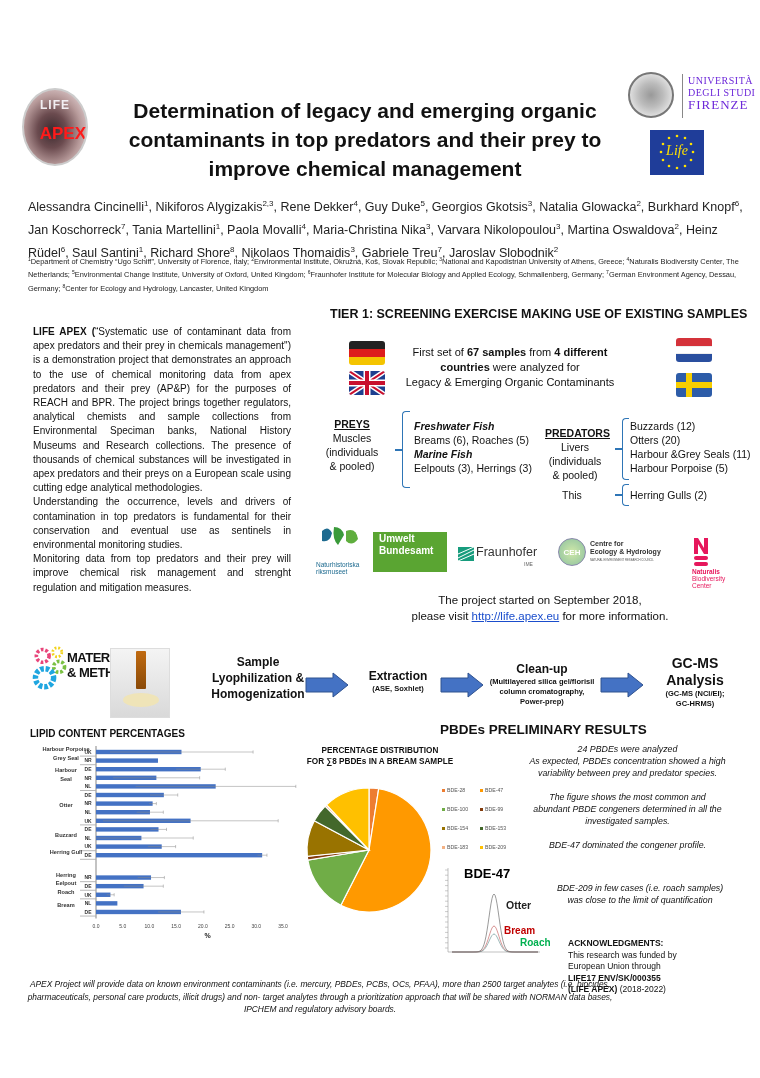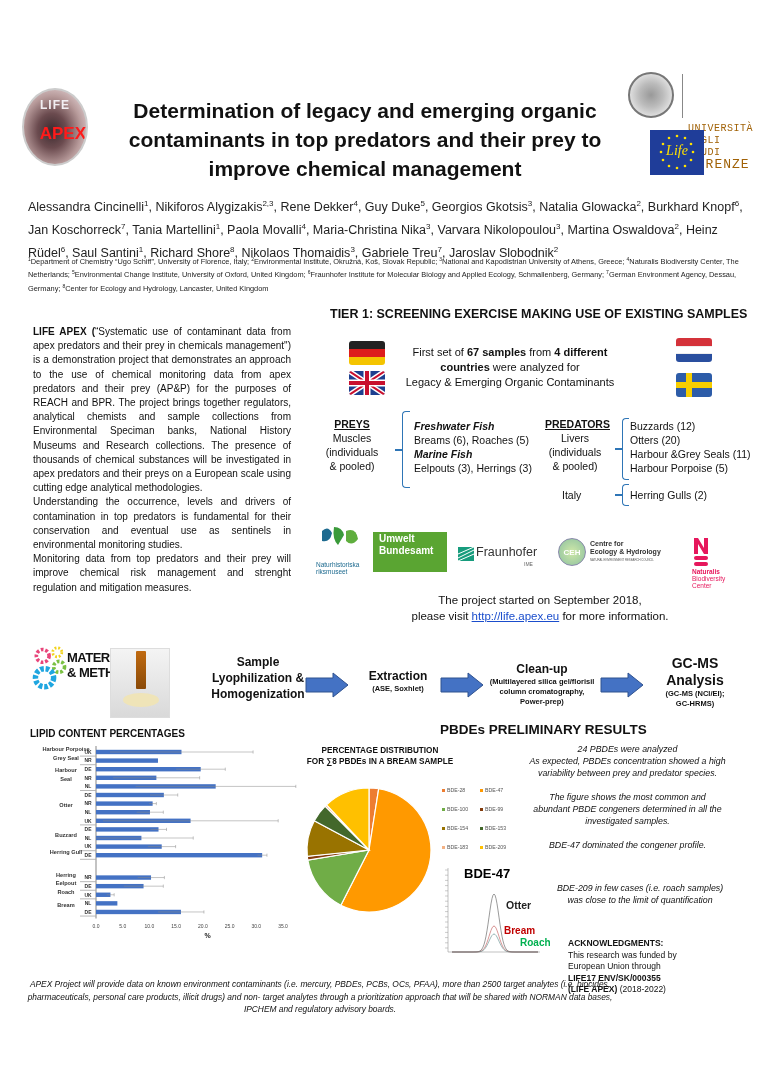--- a/index.html
+++ b/index.html
@@ -10,21 +10,21 @@
   
   #logo-apex { left: 22px; top: 88px; width: 66px; height: 78px; border-radius: 50%;
     background: radial-gradient(ellipse at 45% 55%, #3a2a2e 0%, #6b4b4f 30%, #b79a9a 60%, #d8c4c6 80%, #eee 100%);
     border: 2px solid #ccc; overflow: hidden; }
   #logo-apex .life { position: absolute; top: 8px; width: 100%; text-align: center; font-size: 12px; color: #f2eef2; font-weight: bold; letter-spacing: 1px; }
   #logo-apex .apex { position: absolute; top: 34px; width: 100%; text-align: right; font-size: 17px; color: #ff1a1a; font-weight: bold; }
   #title { left: 110px; top: 96px; width: 510px; text-align: center; font-size: 21px; font-weight: bold; line-height: 29px; font-family: "Liberation Sans", sans-serif; }
   #unifi { left: 628px; top: 72px; width: 130px; height: 56px; }
   #unifi .seal { position: absolute; left: 0; top: 0; width: 46px; height: 46px; border-radius: 50%; border: 2px solid #777; background: radial-gradient(circle, #999 0%, #bbb 40%, #ddd 70%, #f5f5f5 100%); }
   #unifi .bar { position: absolute; left: 54px; top: 2px; width: 1px; height: 44px; background: #888; }
-  #unifi .txt { position: absolute; left: 60px; top: 3px; font-family: Liberation Mono, monospace; color: #a16207; line-height: 12px; margin-top: 48px; }
+  #unifi .txt { position: absolute; left: 60px; top: 3px; font-family: Liberation Serif, serif; color: #6d28d9; line-height: 12px; }
   #unifi .t1 { font-size: 10px; letter-spacing: 0.5px; }
   #unifi .t3 { font-size: 13px; letter-spacing: 1px; }
   #eu-life { left: 650px; top: 130px; width: 54px; height: 45px; background: #1f3d99; }
   #eu-life .lt { position: absolute; left: 0; top: 13px; width: 100%; text-align: center; color: #ffe100; font-style: italic; font-family: "Liberation Serif", serif; font-size: 14px; }
   #eu-life .stars { position: absolute; left: 0; top: 0; width: 100%; height: 100%; }
 
   #authors { left: 28px; top: 194px; width: 720px; font-size: 12.5px; line-height: 19px; color: #222; }
   #authors sup { font-size: 8px; }
   #affil { left: 28px; top: 254px; width: 720px; font-size: 7.4px; line-height: 11px; color: #222; }
   #affil sup { font-size: 5px; }
@@ -160,35 +160,35 @@
 </div>
 <div class="brace" style="left:402px;top:411px;width:8px;height:77px;"></div>
 <div class="brace-tip" style="left:395px;top:449px;"></div>
 <div class="grp" style="left:414px;top:419px;width:130px;">
   <div style="font-weight:bold;font-style:italic">Freshwater Fish</div>
   <div>Breams (6), Roaches (5)</div>
   <div style="font-weight:bold;font-style:italic">Marine Fish</div>
   <div>Eelpouts (3), Herrings (3)</div>
 </div>
 
-<div class="grp" style="left:545px;top:417px;width:60px;text-align:center;">
+<div class="grp" style="left:545px;top:426px;width:60px;text-align:center;">
   <div class="hd">PREDATORS</div>
   <div>Livers</div>
   <div>(individuals</div>
   <div>&amp; pooled)</div>
 </div>
 <div class="brace" style="left:622px;top:418px;width:7px;height:62px;"></div>
 <div class="brace-tip" style="left:615px;top:448px;"></div>
 <div class="grp" style="left:630px;top:419px;width:130px;">
   <div>Buzzards (12)</div>
   <div>Otters (20)</div>
   <div>Harbour &amp;Grey Seals (11)</div>
   <div>Harbour Porpoise (5)</div>
 </div>
-<div class="grp" style="left:562px;top:488px;">Italy</div>
+<div class="grp" style="left:562px;top:488px;">This</div>
 <div class="brace" style="left:622px;top:484px;width:7px;height:22px;"></div>
 <div class="brace-tip" style="left:615px;top:494px;"></div>
 <div class="grp" style="left:630px;top:488px;">Herring Gulls (2)</div>
 
 <div class="plogo" style="left:316px;top:525px;width:50px;height:50px;">
   <svg width="50" height="32" viewBox="0 0 50 32">
     <path d="M6 6 Q12 0 16 8 Q14 18 6 16 Z" fill="#1d6a8f"></path>
     <path d="M18 2 Q26 2 28 10 L22 20 Q16 14 18 2Z" fill="#3a9a3a"></path>
     <path d="M30 6 Q40 2 42 14 Q36 22 30 16Z" fill="#5fae3e"></path>
   </svg>

